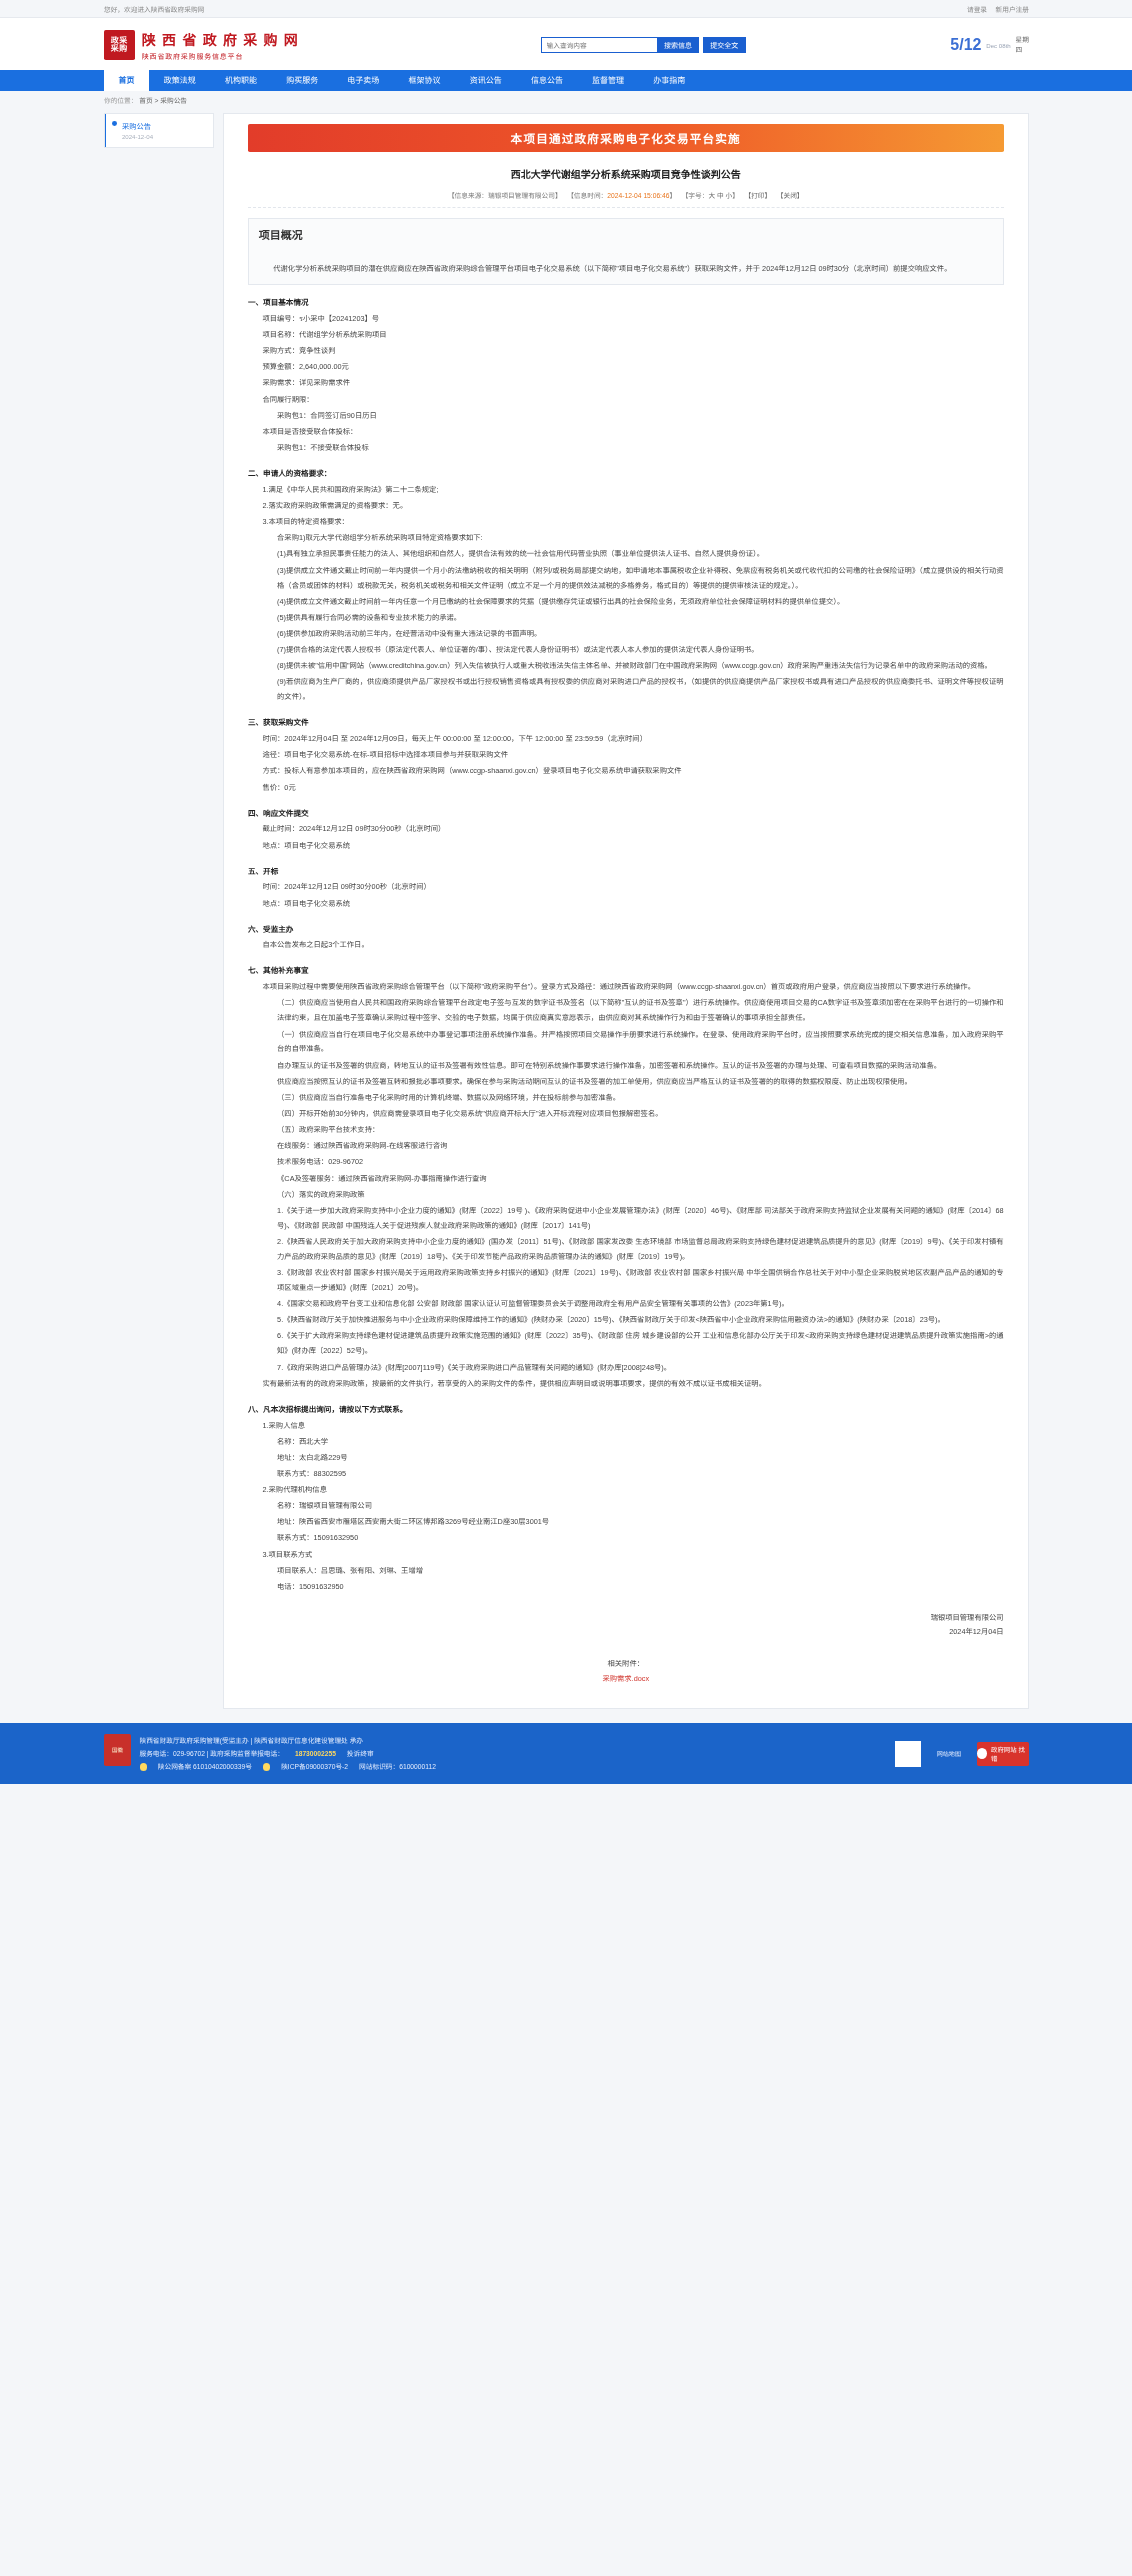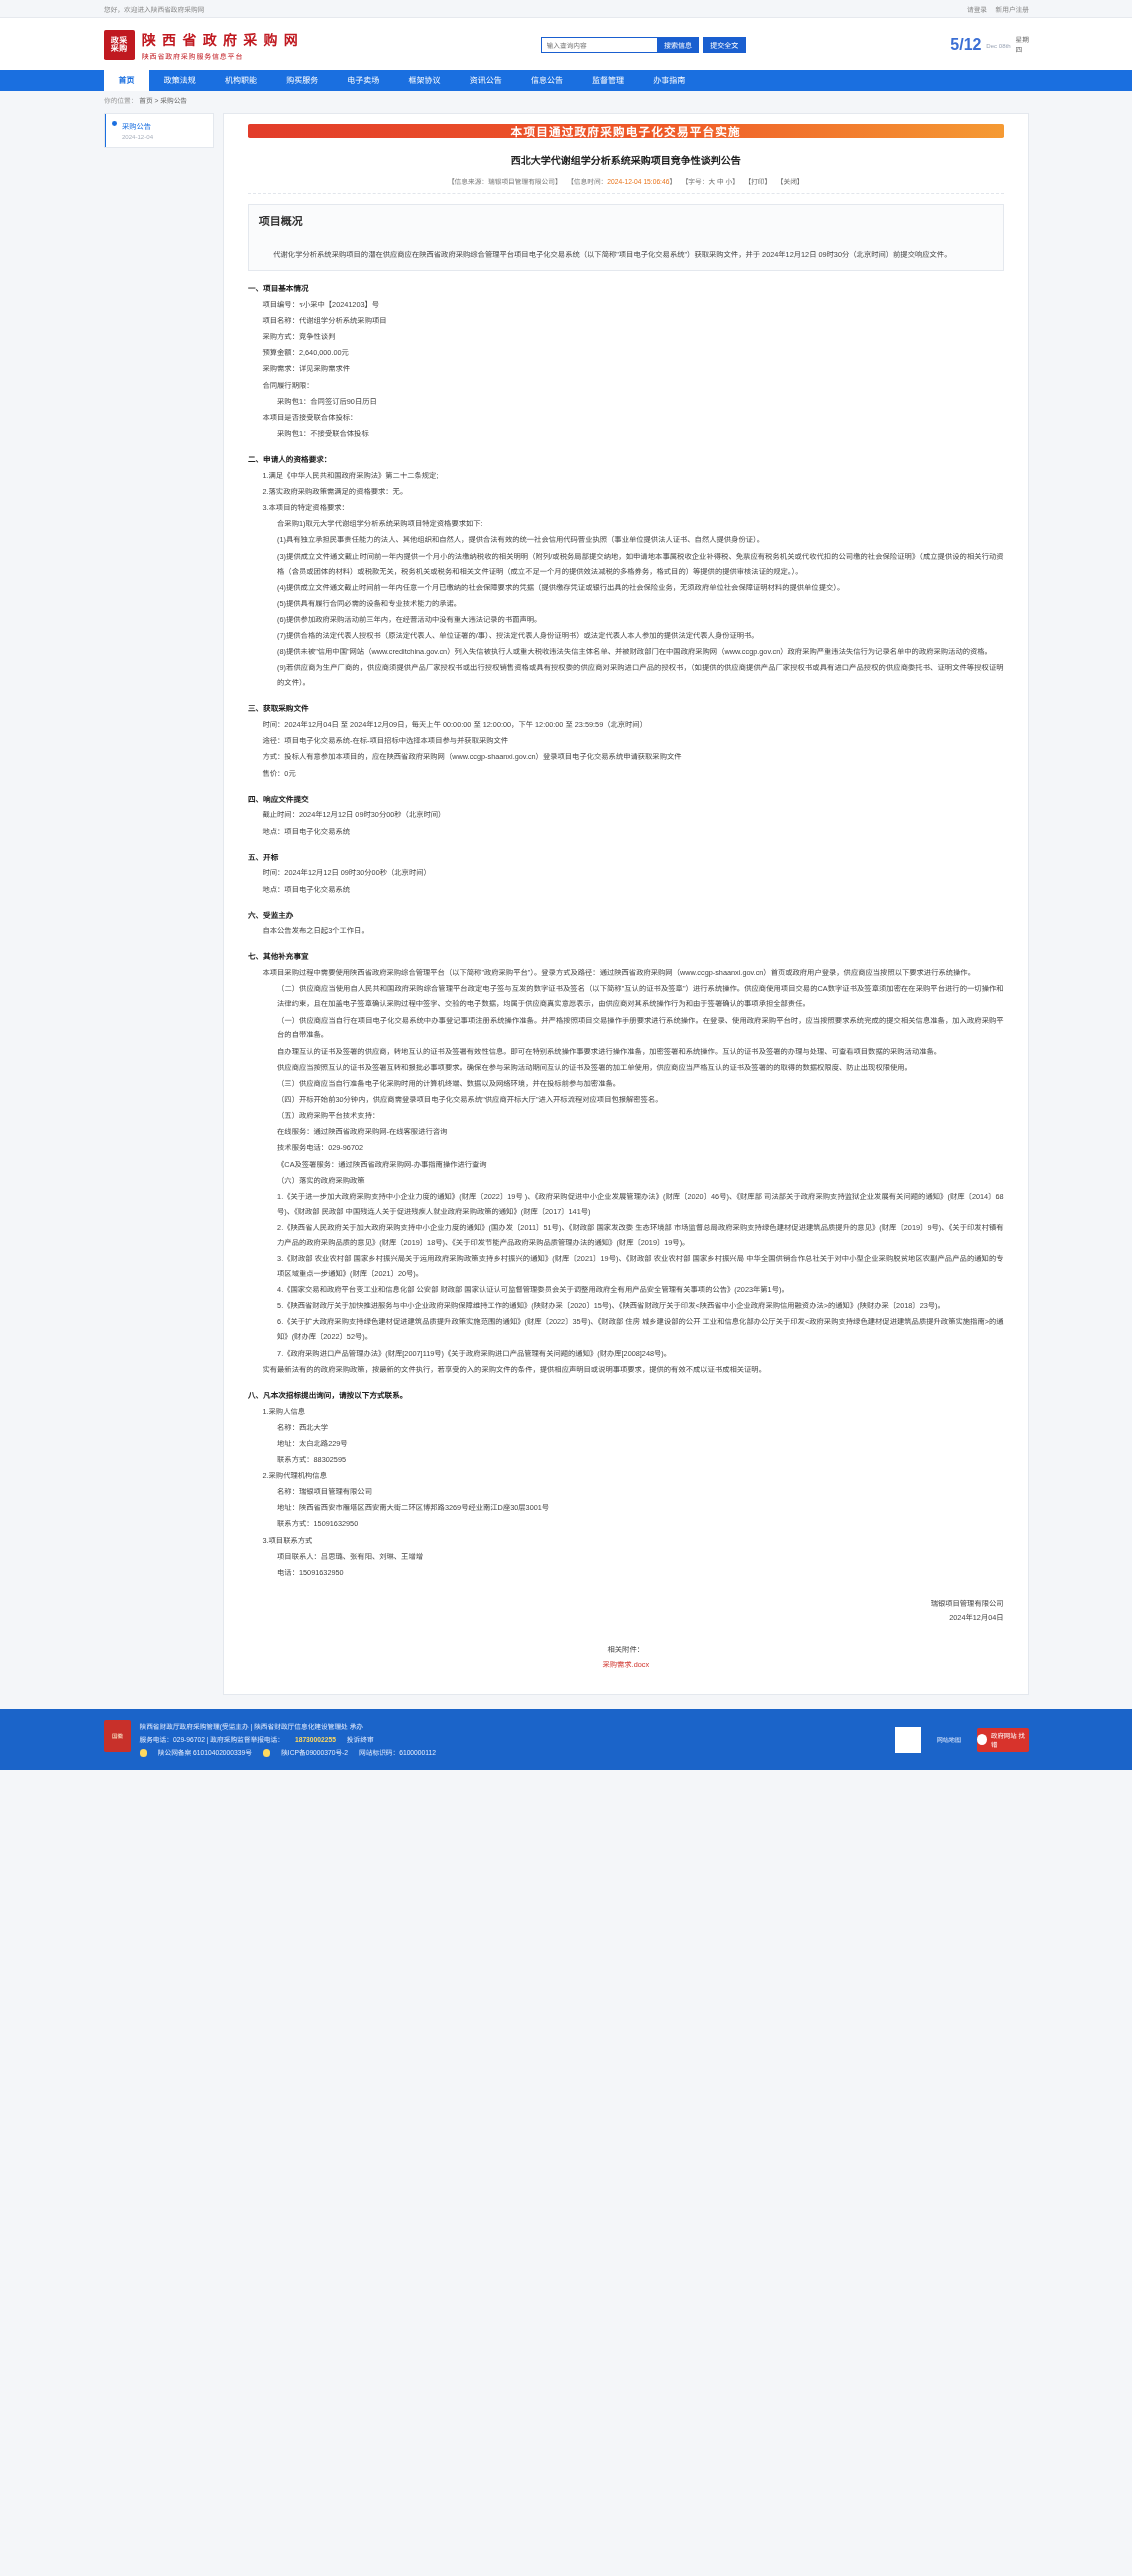--- a/index.html
+++ b/index.html
@@ -80,21 +80,21 @@
   }
   .dot { width:4.9px; height:4.9px; border-radius:50%; background:#1a6fe0; flex:none;}
   .side-item .t { font-size:7.3px; color:#1a6fe0; }
   .side-item .d { font-size:6.1px; color:#aab1bd; margin-top:1.8px;}
 
   .main {
     flex:1; background:#fff; border:0.6px solid #e4e8ee; padding: 9.8px 24.4px 24.4px 24.4px;
   }
 
   .banner {
-    height:14px; border-radius:1.8px; color:#fff; font-size:11.6px; font-weight:bold;
+    height:28px; border-radius:1.8px; color:#fff; font-size:11.6px; font-weight:bold;
     letter-spacing:1.2px; display:flex; align-items:center; justify-content:center;
     background: linear-gradient(90deg,#e23c2a 0%, #ef5a28 55%, #f59a33 100%);
     margin-bottom:11px;
   }
   .doc-title {
     text-align:center; font-size:10px; font-weight:bold; color:#222; padding:3.7px 0 8.5px 0;
   }
   .meta {
     text-align:center; font-size:6.7px; color:#777; border-bottom:0.6px dashed #e2e6ec;
     padding-bottom:7.3px; margin-bottom:9.8px;

